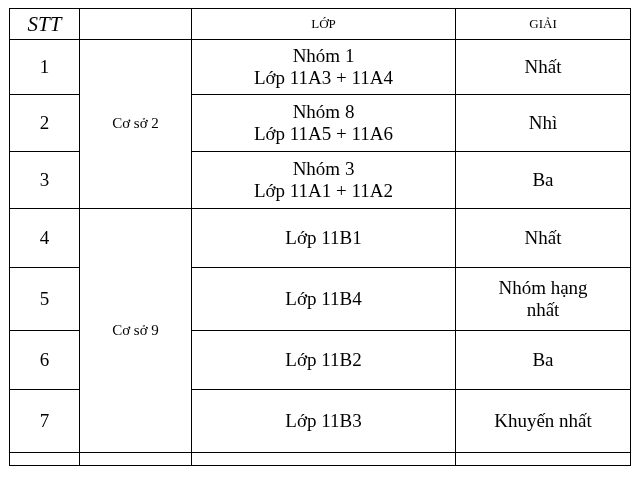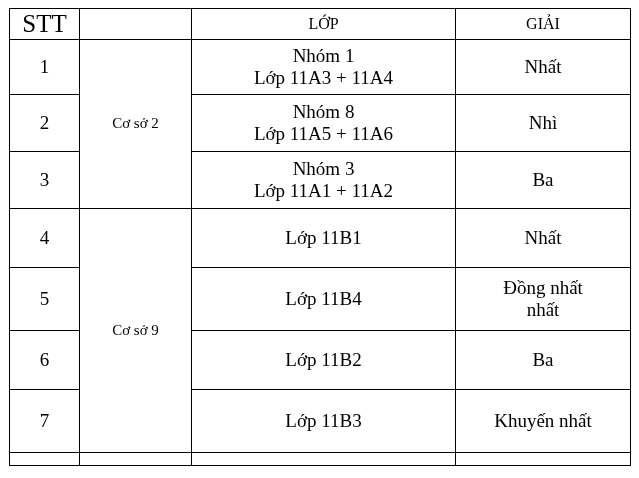--- a/index.html
+++ b/index.html
@@ -35,24 +35,24 @@
     padding: 0;
     line-height: 1.18;
   }
   col.c-stt { width: 70px; }
   col.c-base { width: 112px; }
   col.c-class { width: 264px; }
   col.c-prize { width: 175px; }
 
   .hdr td {
     font-weight: bold;
-    font-size: 16px;
+    font-size: 13px;
     height: 30px;
   }
-  .hdr .hdr-stt { font-size: 25px; }
+  .hdr .hdr-stt { font-size: 21px; font-style: italic; }
 
   td.stt {
     font-size: 19px;
   }
   td.base {
     font-size: 15px;
   }
   td.cls {
     font-size: 19px;
   }
@@ -134,21 +134,21 @@
           <span class="l1">Nhất</span>
         </td>
       </tr>
 
       <tr class="r5">
         <td class="stt">5</td>
         <td class="cls">
           <span class="l1">Lớp 11B4</span>
         </td>
         <td class="prize two-line">
-          <span class="l1">Đồng nhất</span>
+          <span class="l1">Nhóm hạng</span>
           <span class="l2">nhất</span>
         </td>
       </tr>
 
       <tr class="r6">
         <td class="stt">6</td>
         <td class="cls">
           <span class="l1">Lớp 11B2</span>
         </td>
         <td class="prize">

